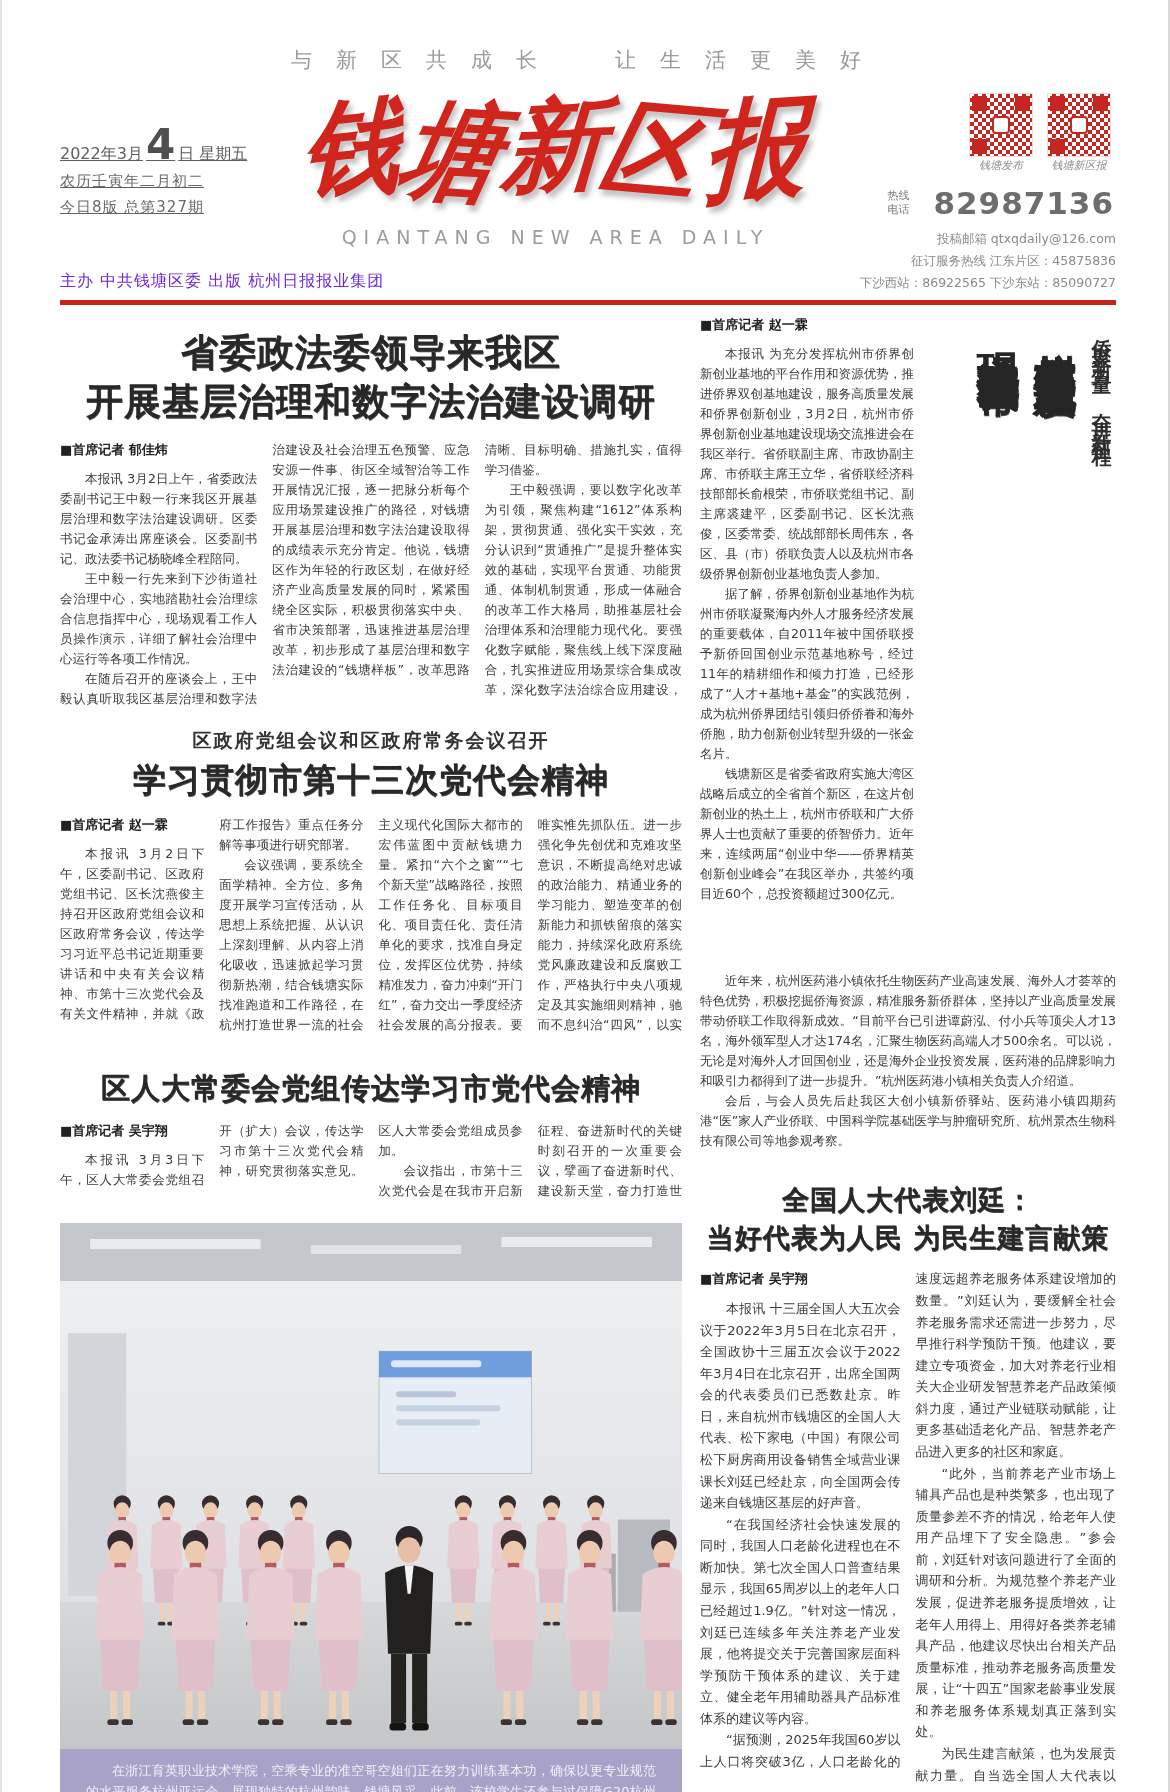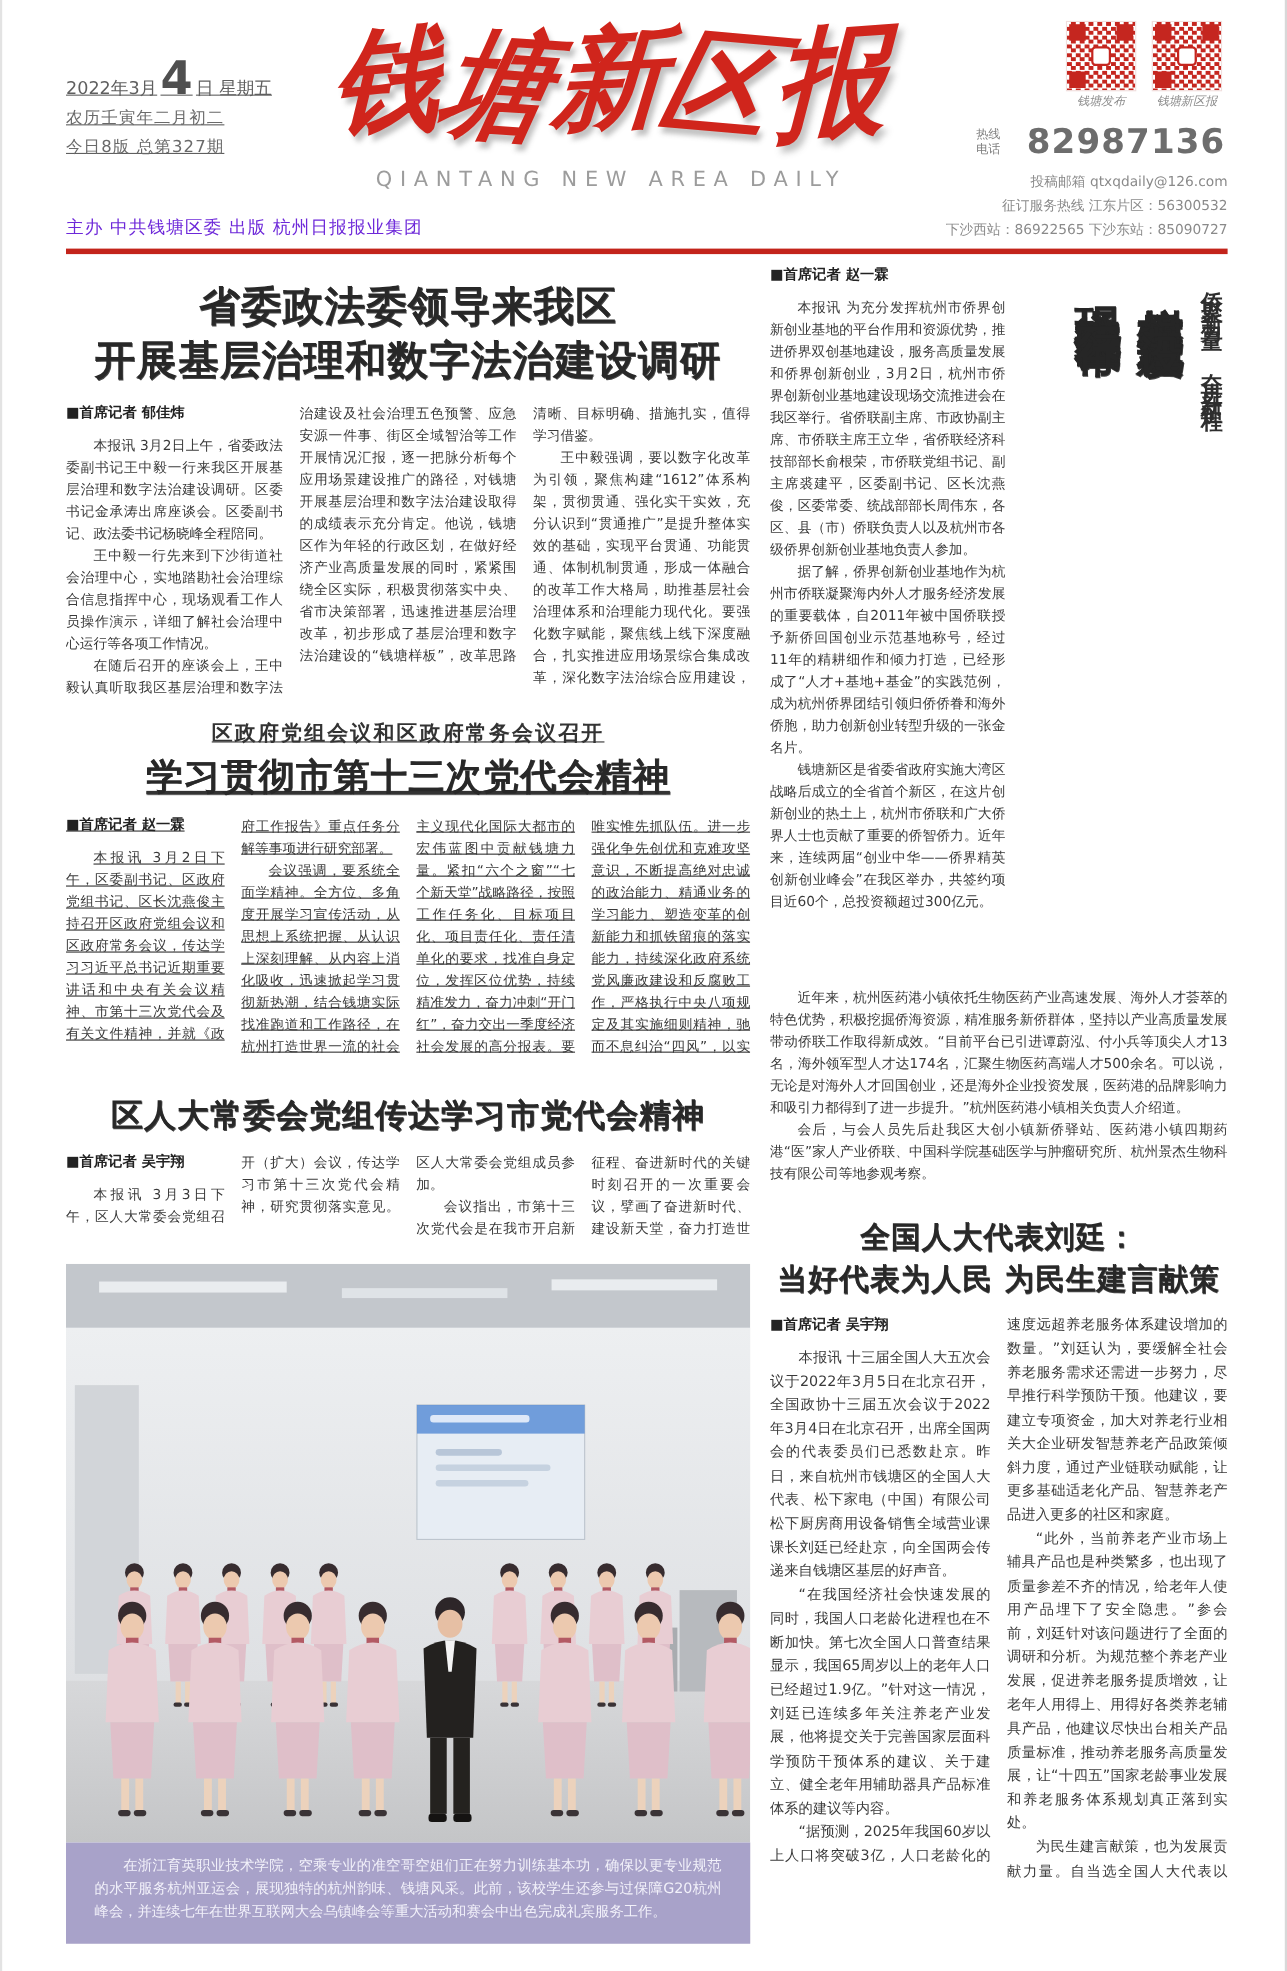--- a/index.html
+++ b/index.html
@@ -67,21 +67,21 @@
 
   .byline { font-weight:700; font-size:13px; color:#222; text-indent:0 !important; margin-bottom:8px !important; }
 
   .body-text { font-size:12.5px; line-height:1.6; color:#3a3a3a; text-align:justify; column-gap:15px; column-fill:auto; overflow:hidden; }
   .body-text p { text-indent:2em; margin:0; }
 
   .a1 h1 { margin-top:14px; text-align:center; font-size:37px; font-weight:900; color:#282828;
            line-height:1.32; letter-spacing:1px; text-shadow:0.6px 0.8px 0 #4a4a4a; }
   .a1 .body-text { margin-top:14px; columns:3; height:272px; }
 
-  .a2 { margin-top:16px;text-decoration:underline; }
+  .a2 { margin-top:16px; }
   .a2 .kicker { text-align:center; font-size:19px; font-weight:600; color:#333; letter-spacing:2px; }
   .a2 h2 { text-align:center; font-size:33px; font-weight:900; color:#282828; margin-top:4px;
            letter-spacing:1px; text-shadow:0.5px 0.7px 0 #4a4a4a; }
   .a2 .body-text { margin-top:12px; columns:4; height:238px; }
 
   .a3 { margin-top:16px; }
   .a3 h2 { text-align:center; font-size:29px; font-weight:900; color:#282828; letter-spacing:1px;
            text-shadow:0.5px 0.7px 0 #4a4a4a; }
   .a3 .body-text { margin-top:12px; columns:4; height:88px; }
 
@@ -108,20 +108,23 @@
   .r2 h2 { text-align:center; font-size:27px; font-weight:900; color:#282828; line-height:1.4;
            letter-spacing:1px; text-shadow:0.5px 0.6px 0 #4a4a4a; }
   .r2 .body-text { margin-top:12px; columns:2; height:520px; font-size:13px; line-height:1.66; }
 </style>
 </head>
 <body>
 
 <div class="page">
   <div class="inner">
 
+    <div class="slogan">
+      <span>与新区共成长</span><span class="slogan-gap"></span><span>让生活更美好</span>
+    </div>
 
     <div class="mh-row">
       <div class="mh-left">
         <div class="date-line"><span>2022年3月</span><span class="date-day">4</span><span>日 星期五</span></div>
         <div class="date-sub">农历壬寅年二月初二</div>
         <div class="date-sub">今日8版 总第327期</div>
       </div>
       <div class="mh-center">
         <div class="mh-title"><span class="cal-char c0">钱</span><span class="cal-char c1">塘</span><span class="cal-char c2">新</span><span class="cal-char c3">区</span><span class="cal-char c4">报</span></div>
         <div class="mh-en">QIANTANG NEW AREA DAILY</div>
@@ -144,21 +147,21 @@
           </div>
           <div class="hotline-num">82987136</div>
         </div>
         <div class="email">投稿邮箱 qtxqdaily@126.com</div>
       </div>
     </div>
 
     <div class="pub-row">
       <div class="pub-left">主办 中共钱塘区委  出版 杭州日报报业集团</div>
       <div class="pub-right">
-        <div>征订服务热线 江东片区：56300532</div>
+        <div>征订服务热线 江东片区：45875836</div>
         <div>下沙西站：86922565 下沙东站：85090727</div>
       </div>
     </div>
 
     <div class="red-rule"></div>
 
     <div class="content">
 
       <div class="col-left">
 

